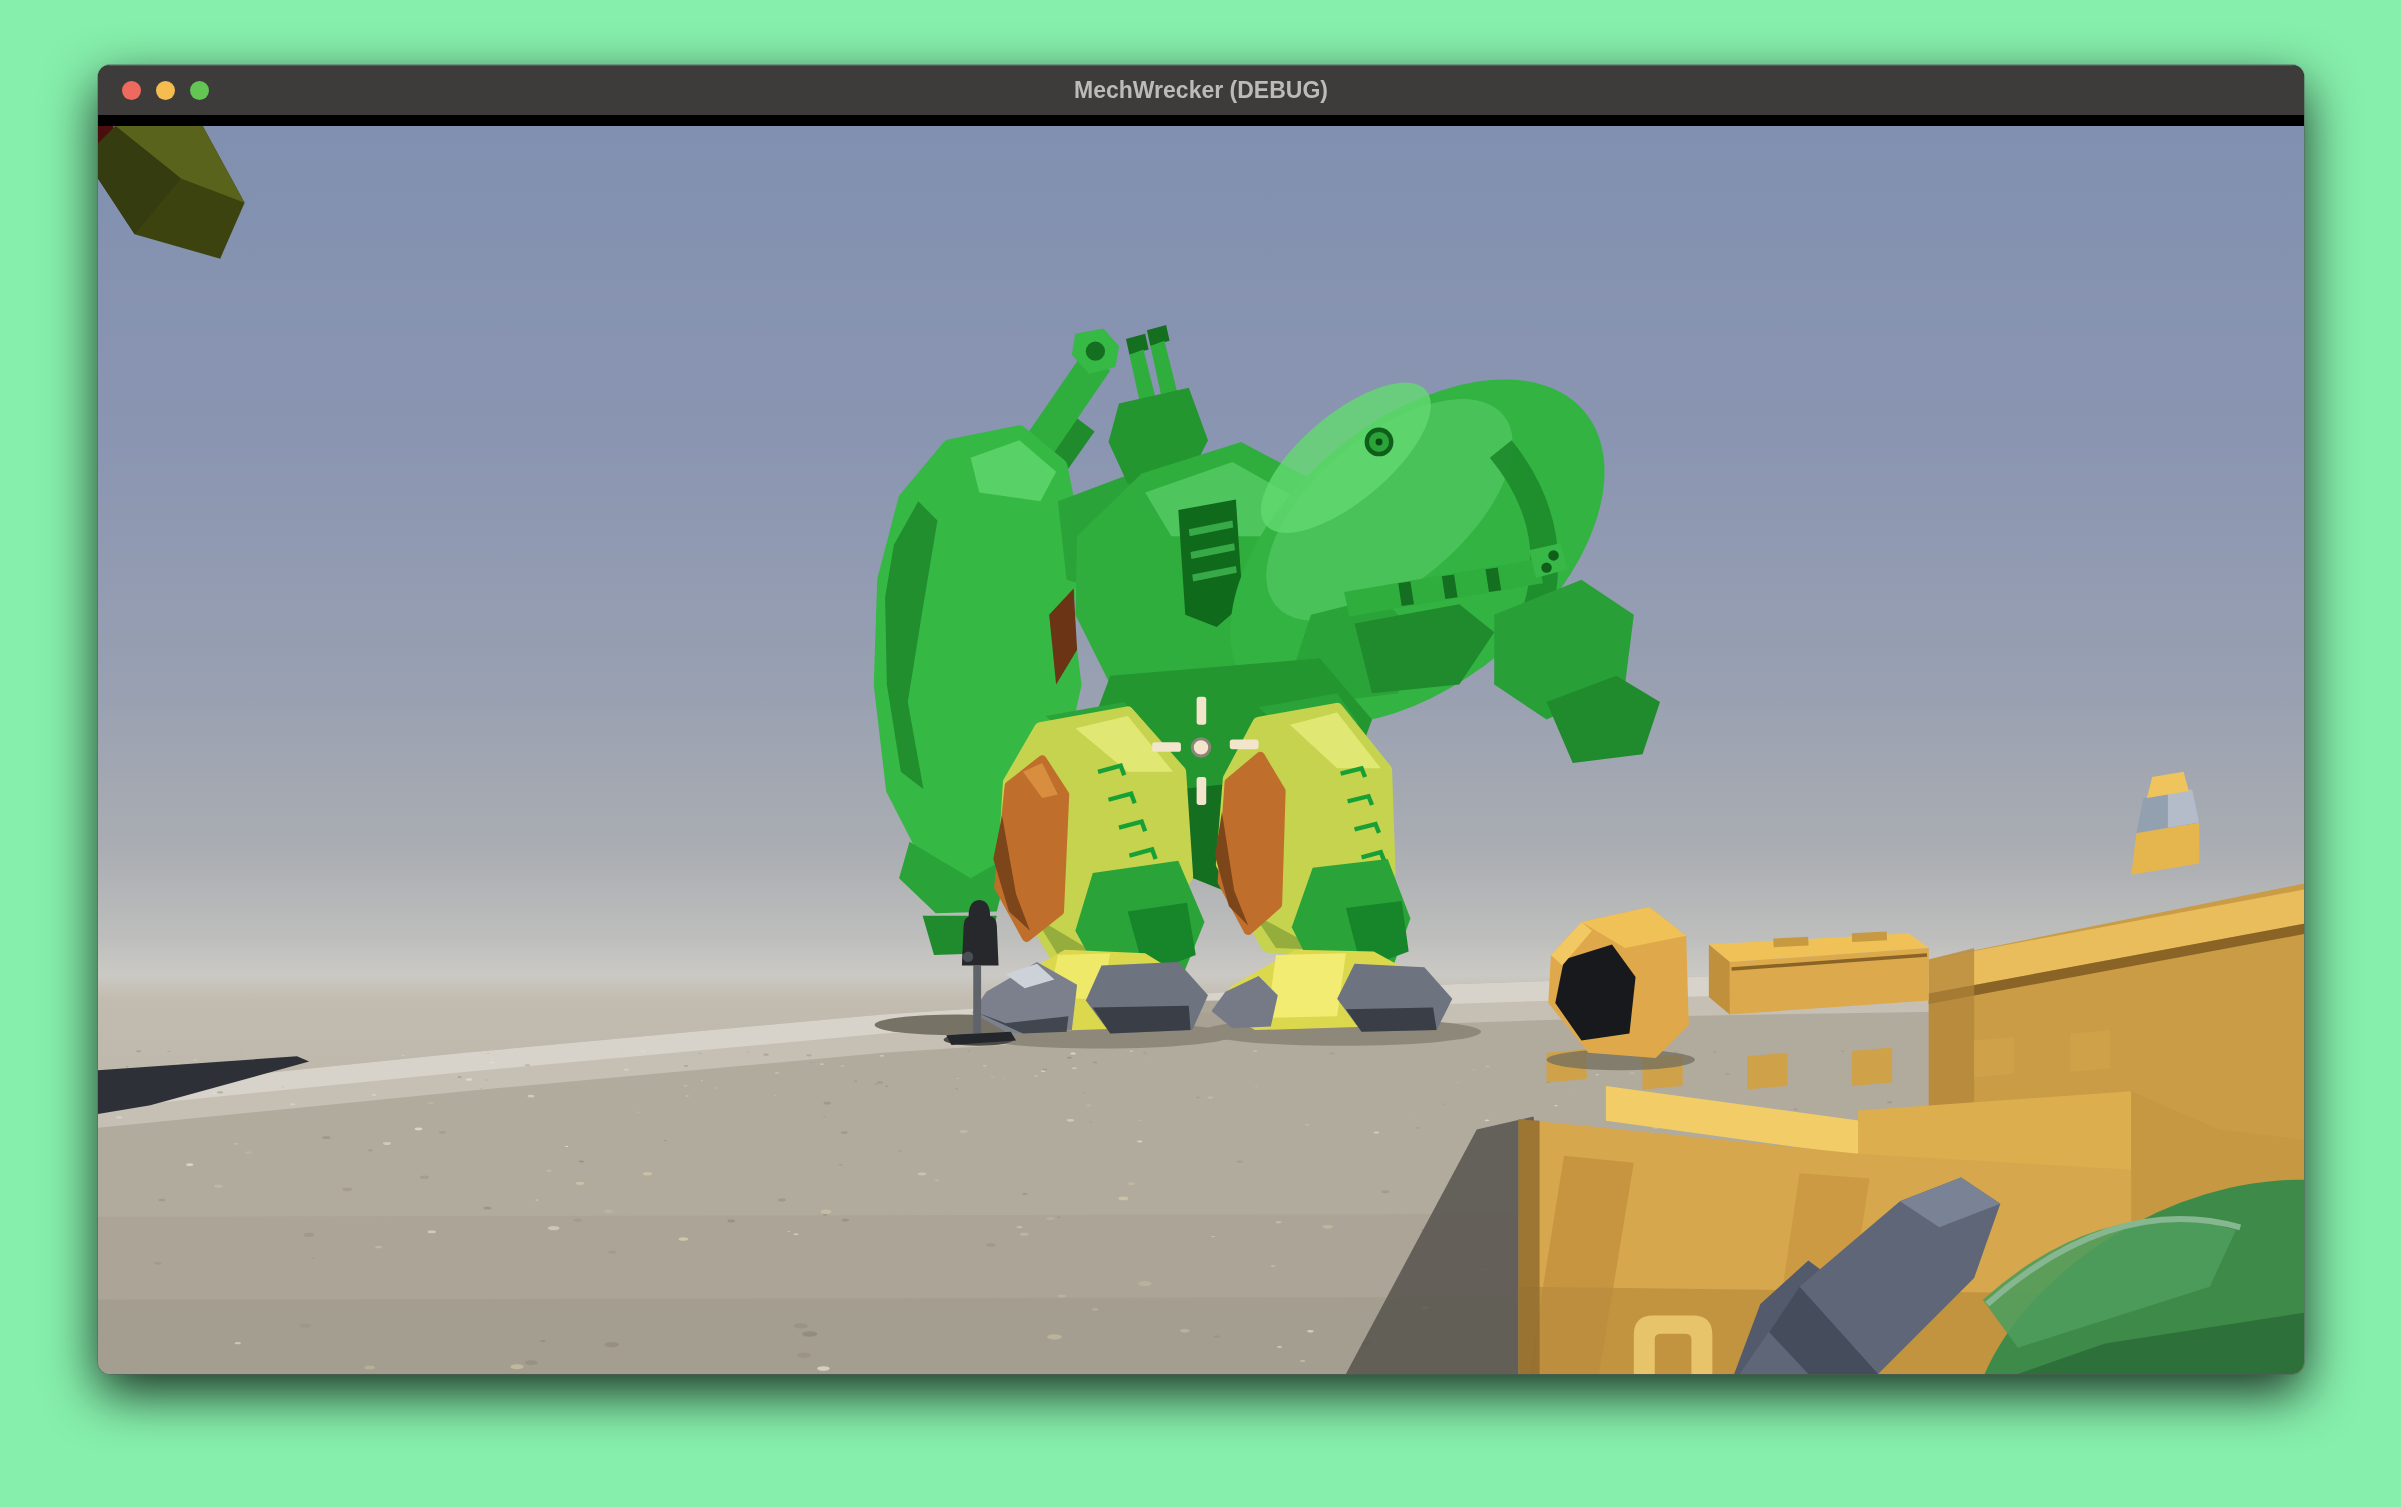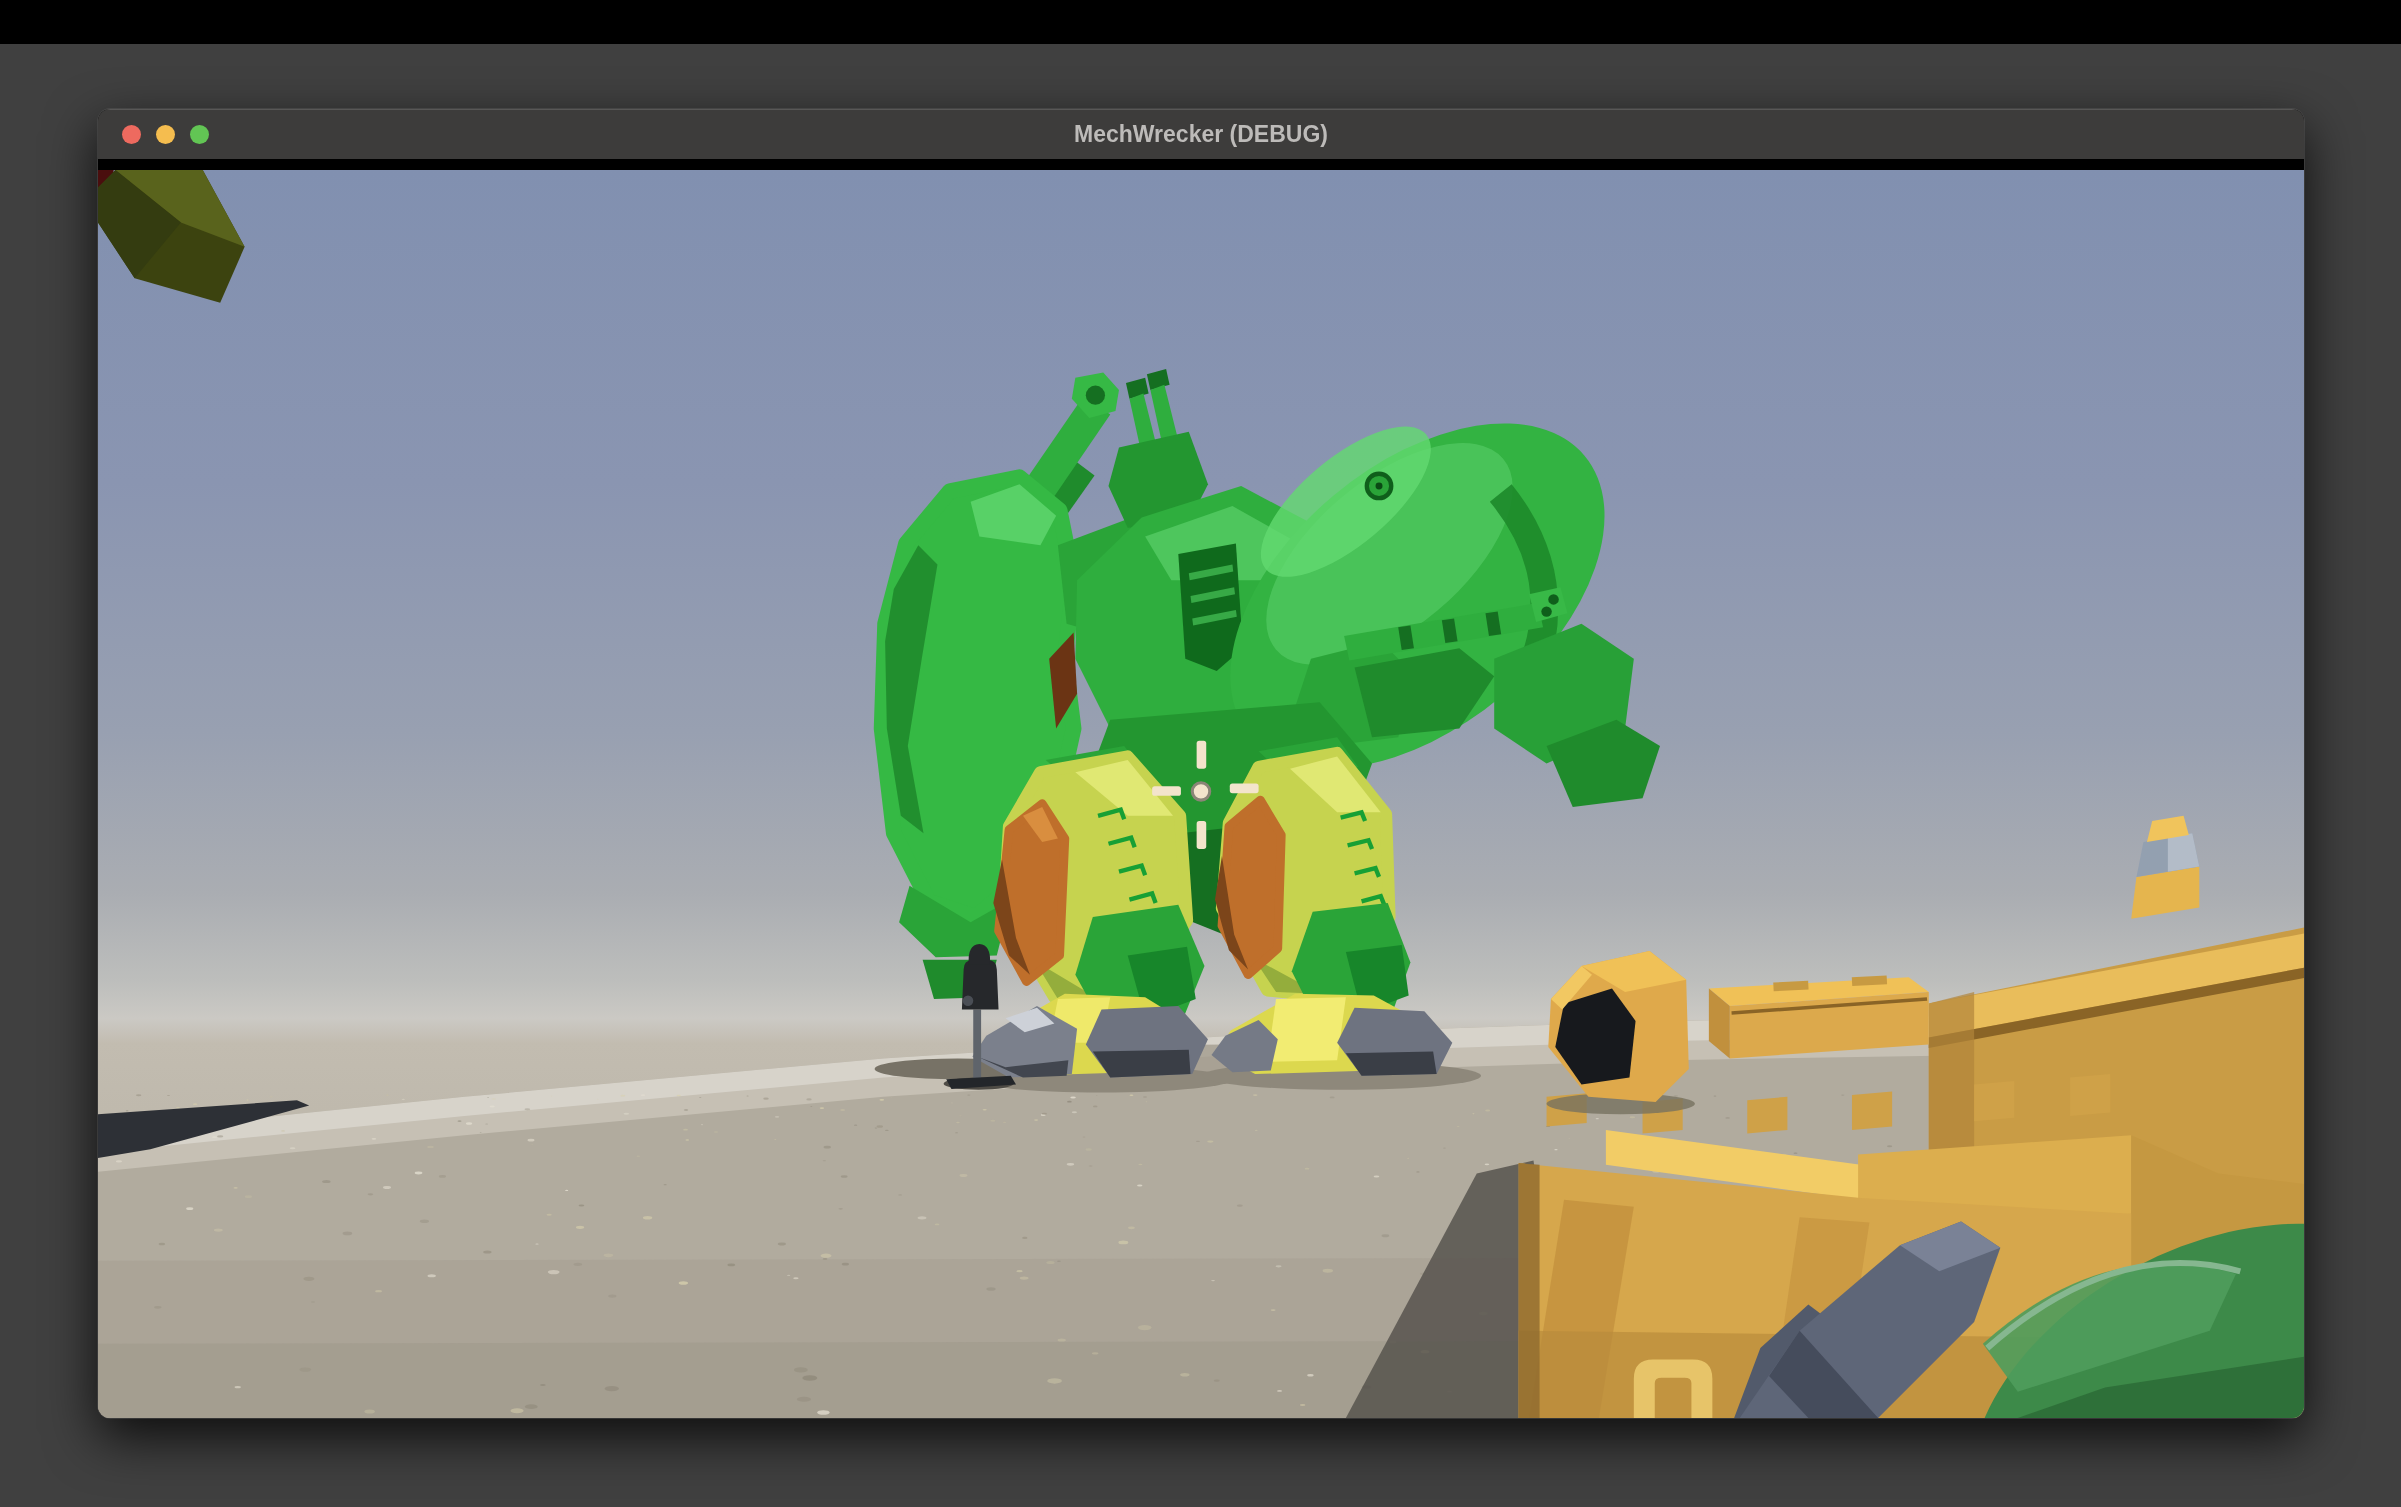--- a/index.html
+++ b/index.html
@@ -1,17 +1,17 @@
 <!DOCTYPE html>
 <html style="font-size:14px"><head>
 <meta charset="utf-8">
 <style>
   html,body{margin:0;padding:0;background:#000;width:2401px;height:1508px;overflow:hidden;
     font-family:"Liberation Sans",sans-serif;}
-  .desktop{position:absolute;inset:0;background:#404040;margin-top:44px;}
+  .desktop{position:absolute;inset:0;background:#86efac;}
   .window{position:absolute;left:98px;top:65px;width:2206px;height:1309px;
     border-radius:12.2px;overflow:hidden;background:#000;
     box-shadow:0 0 0 0.9px rgba(90,90,90,.45), 0 19px 52px rgba(0,0,0,.8);}
   .titlebar{position:relative;height:50px;background:#3d3c3b;
     box-shadow:inset 0 0.9px 0 rgba(255,255,255,.14);}
   .lights{position:absolute;left:24.4px;top:0;height:50px;display:flex;align-items:center;gap:15px;}
   .light{width:19px;height:19px;border-radius:50%;background:#555;}
   .win-title{position:absolute;left:0;right:0;top:0;height:50px;display:flex;
     align-items:center;justify-content:center;color:#bdbbb9;font-size:23px;font-weight:700;}
   .tb-gap{height:11.3px;background:#000;}

